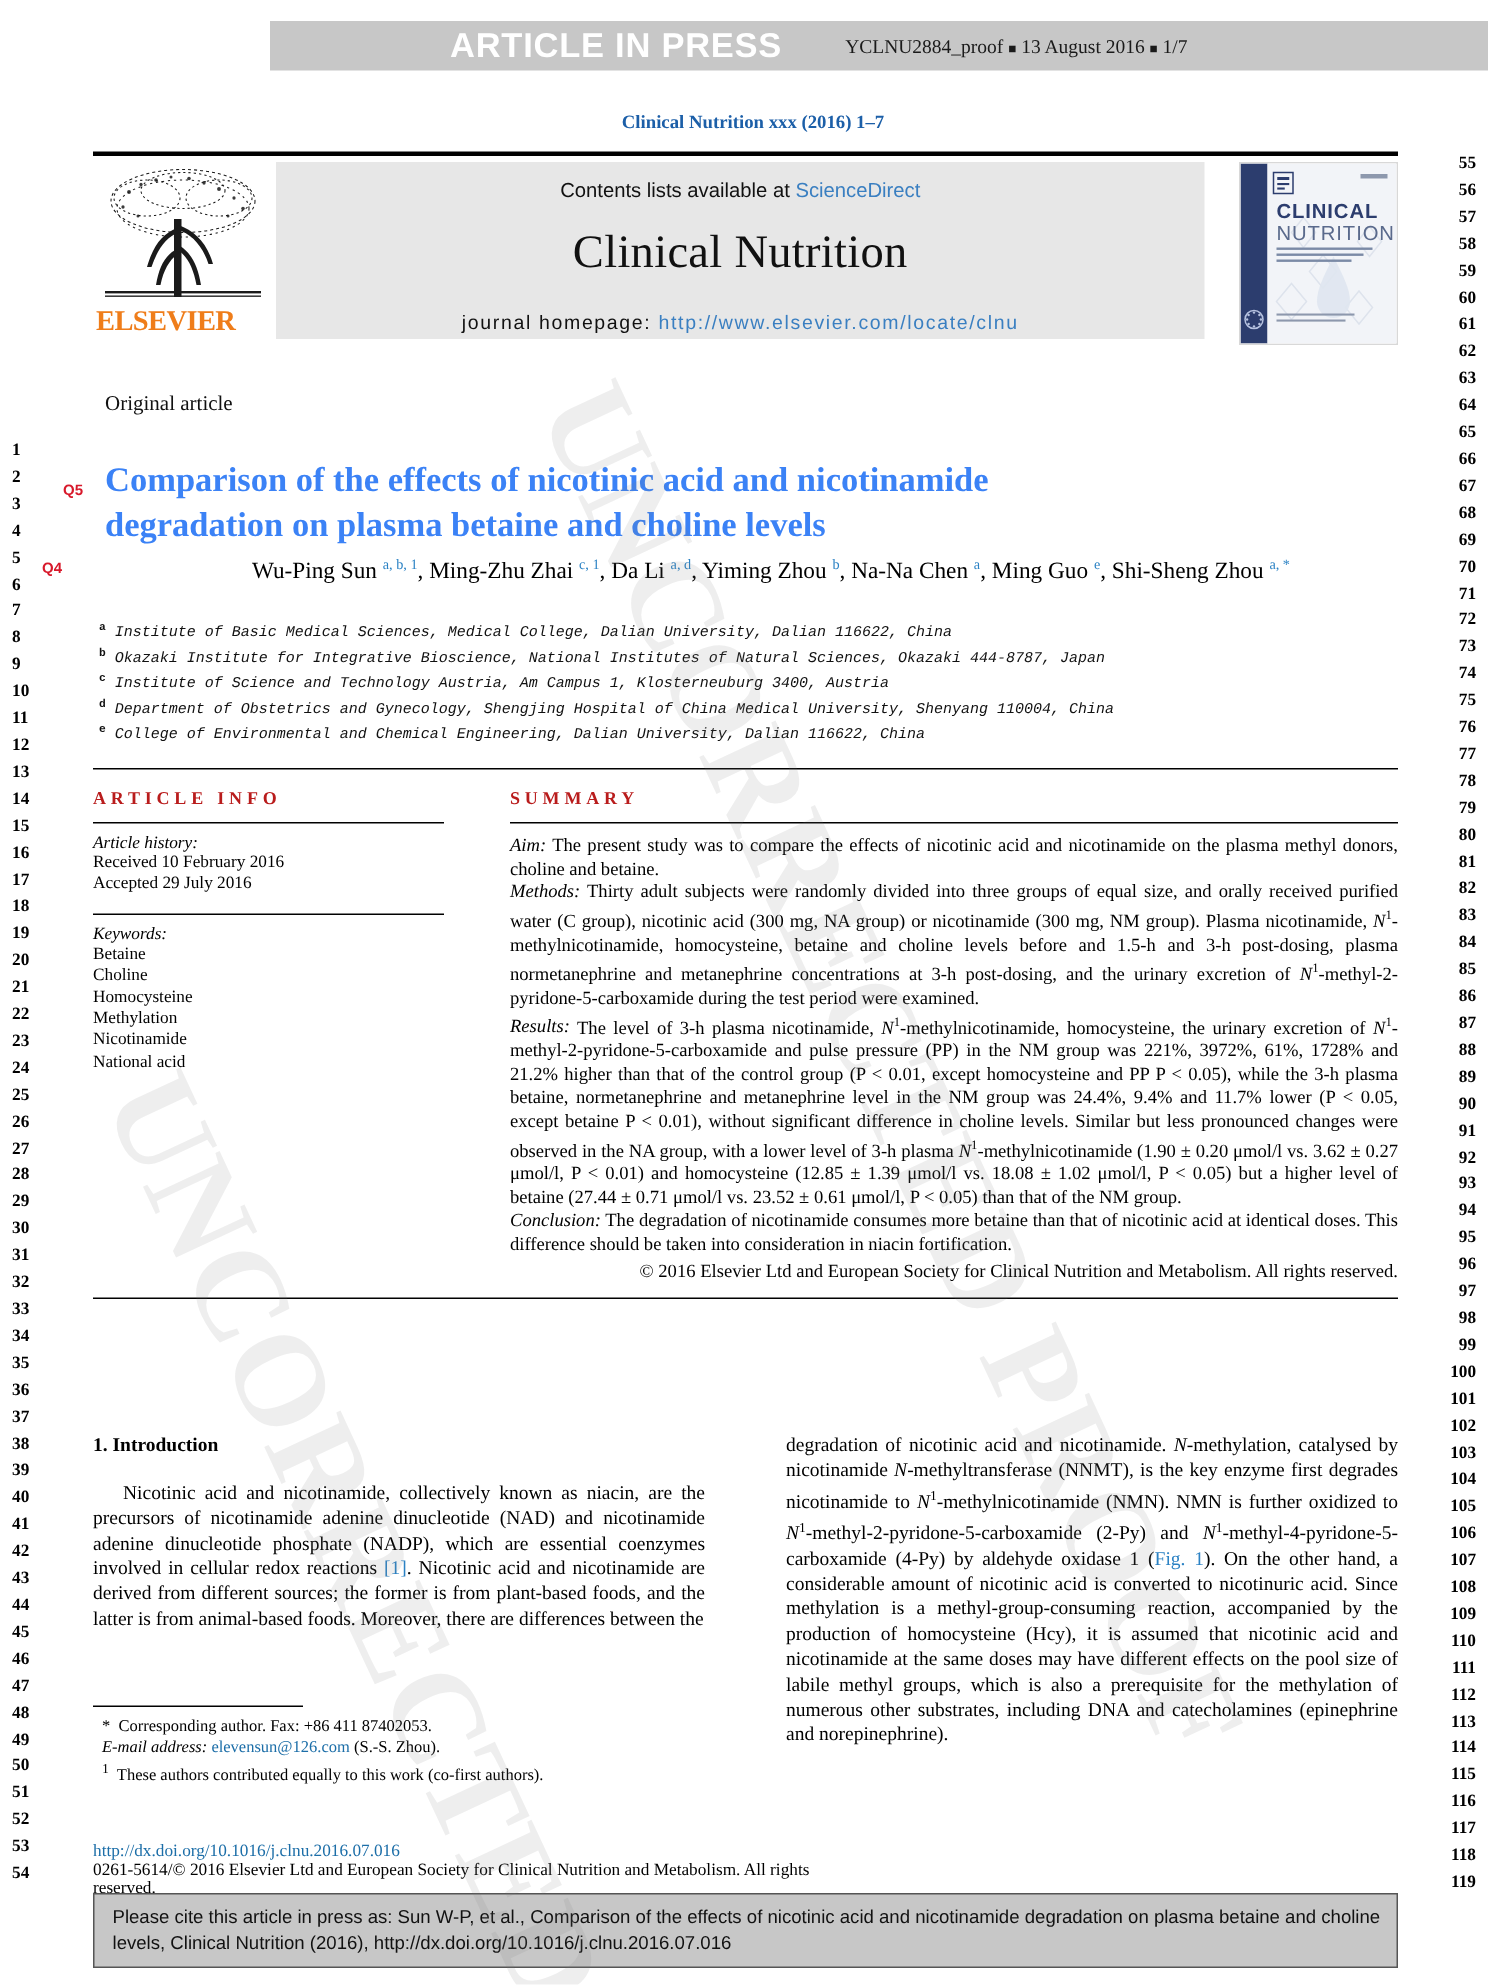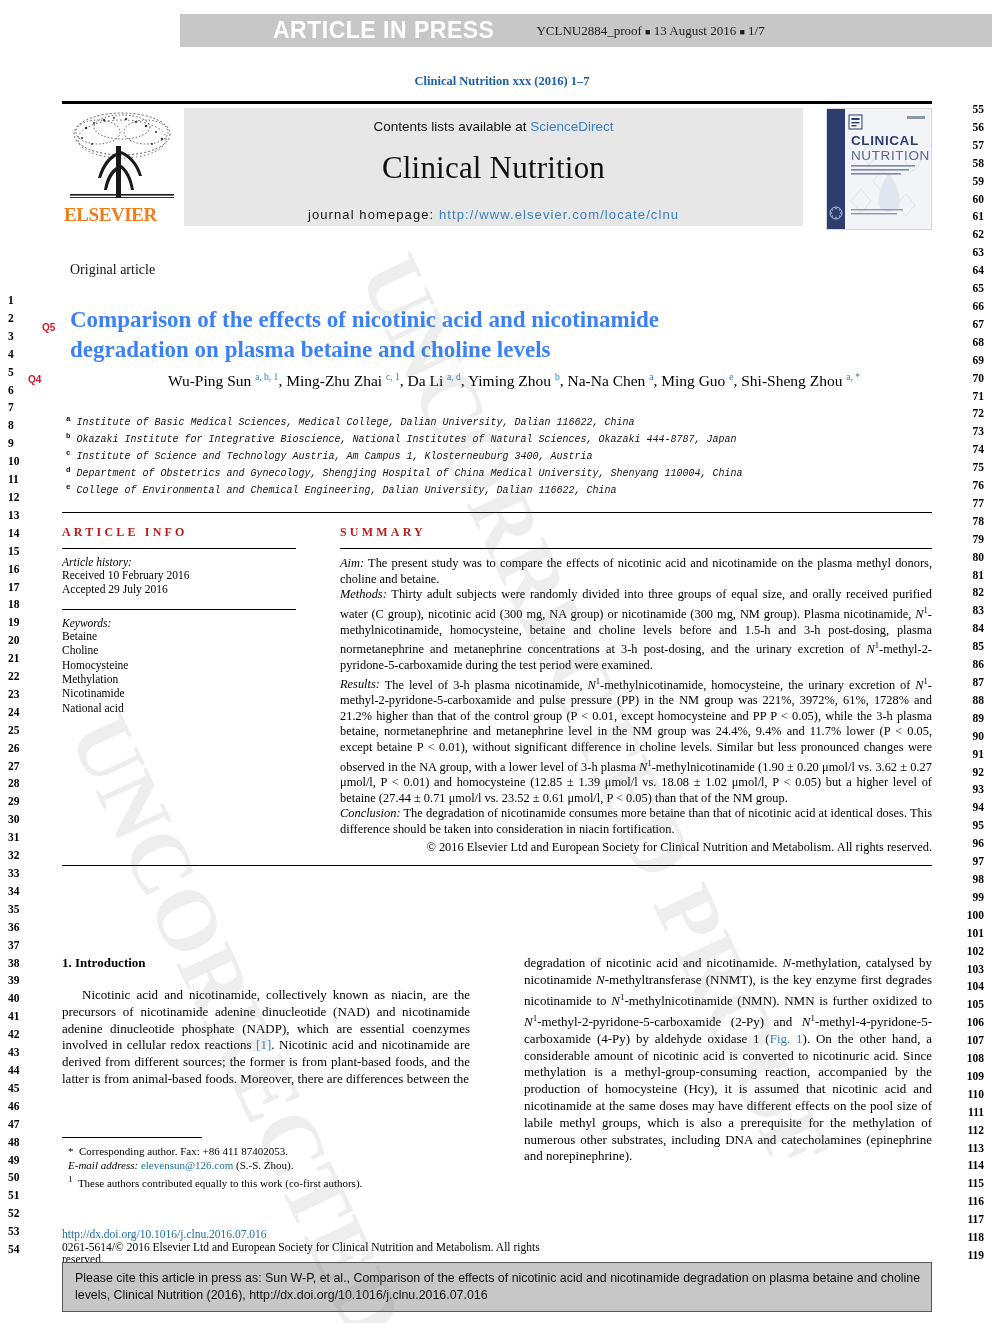--- a/index.html
+++ b/index.html
@@ -41,21 +41,21 @@
     display: flex;
     align-items: center;
     z-index: 2;
   }
   .aip-title {
     font-family: "Liberation Sans", sans-serif;
     font-weight: bold;
     font-size: 23px;
     color: #ffffff;
     letter-spacing: 0.5px;
-    margin-left: 93px;
+    margin-left: 120px;
   }
   .aip-meta {
     font-family: "Liberation Serif", serif;
     font-size: 13px;
     color: #1a1a1a;
     margin-left: 42px;
     white-space: nowrap;
   }
   .sq { font-size: 9px; vertical-align: middle; }
 

